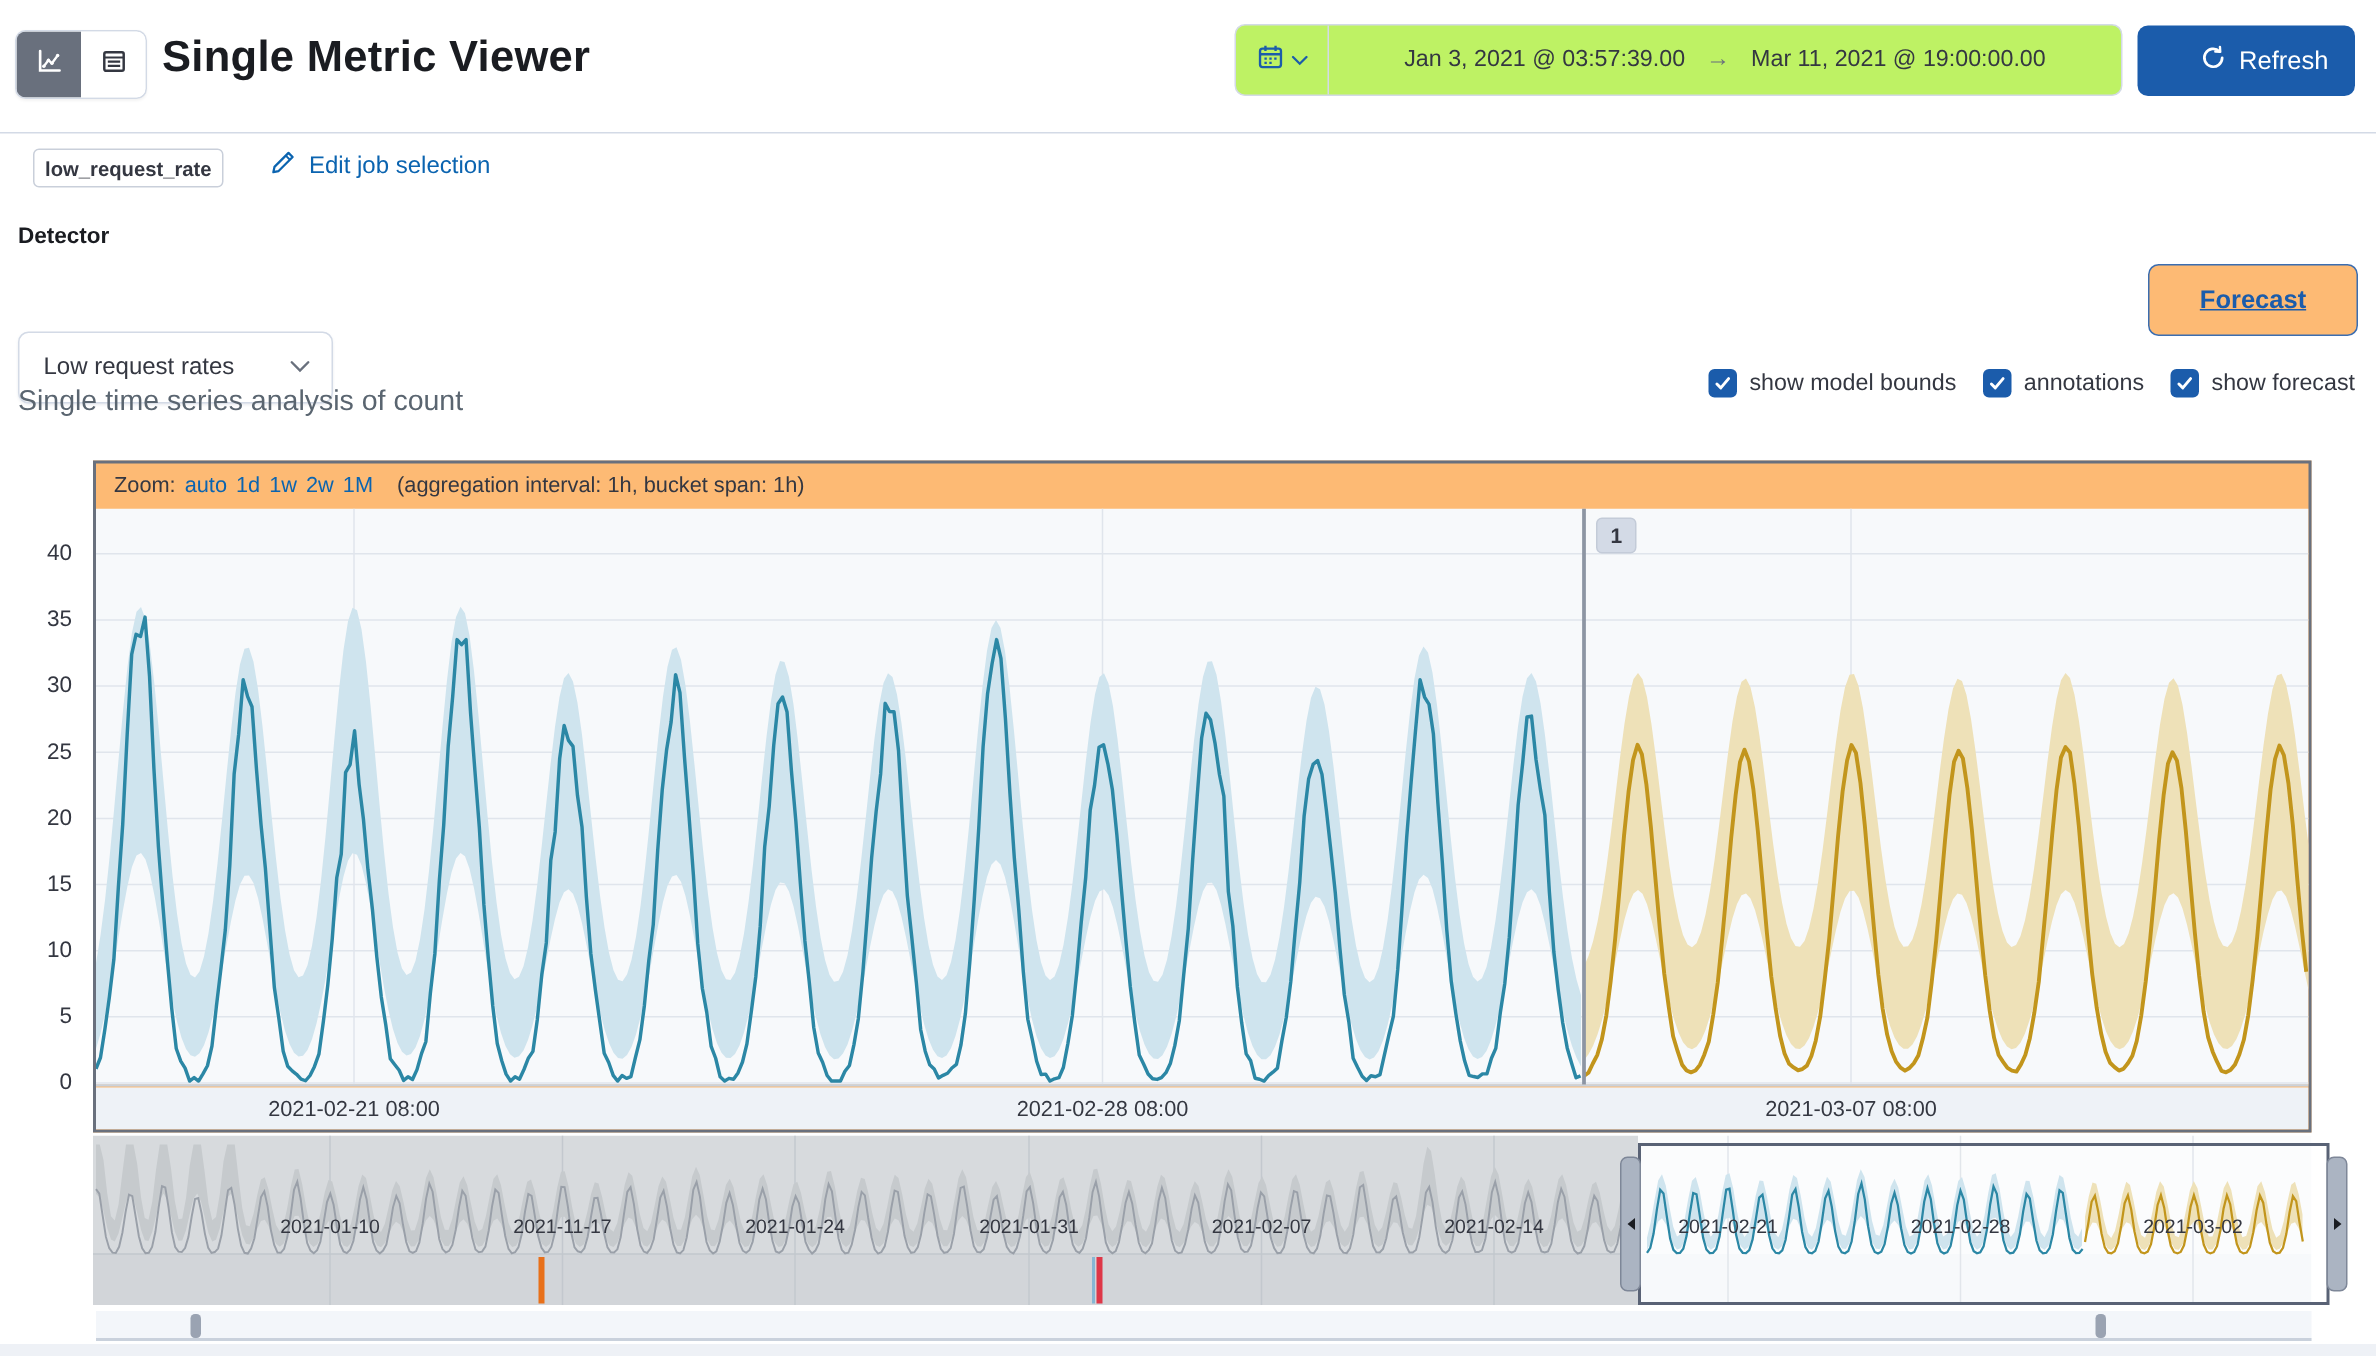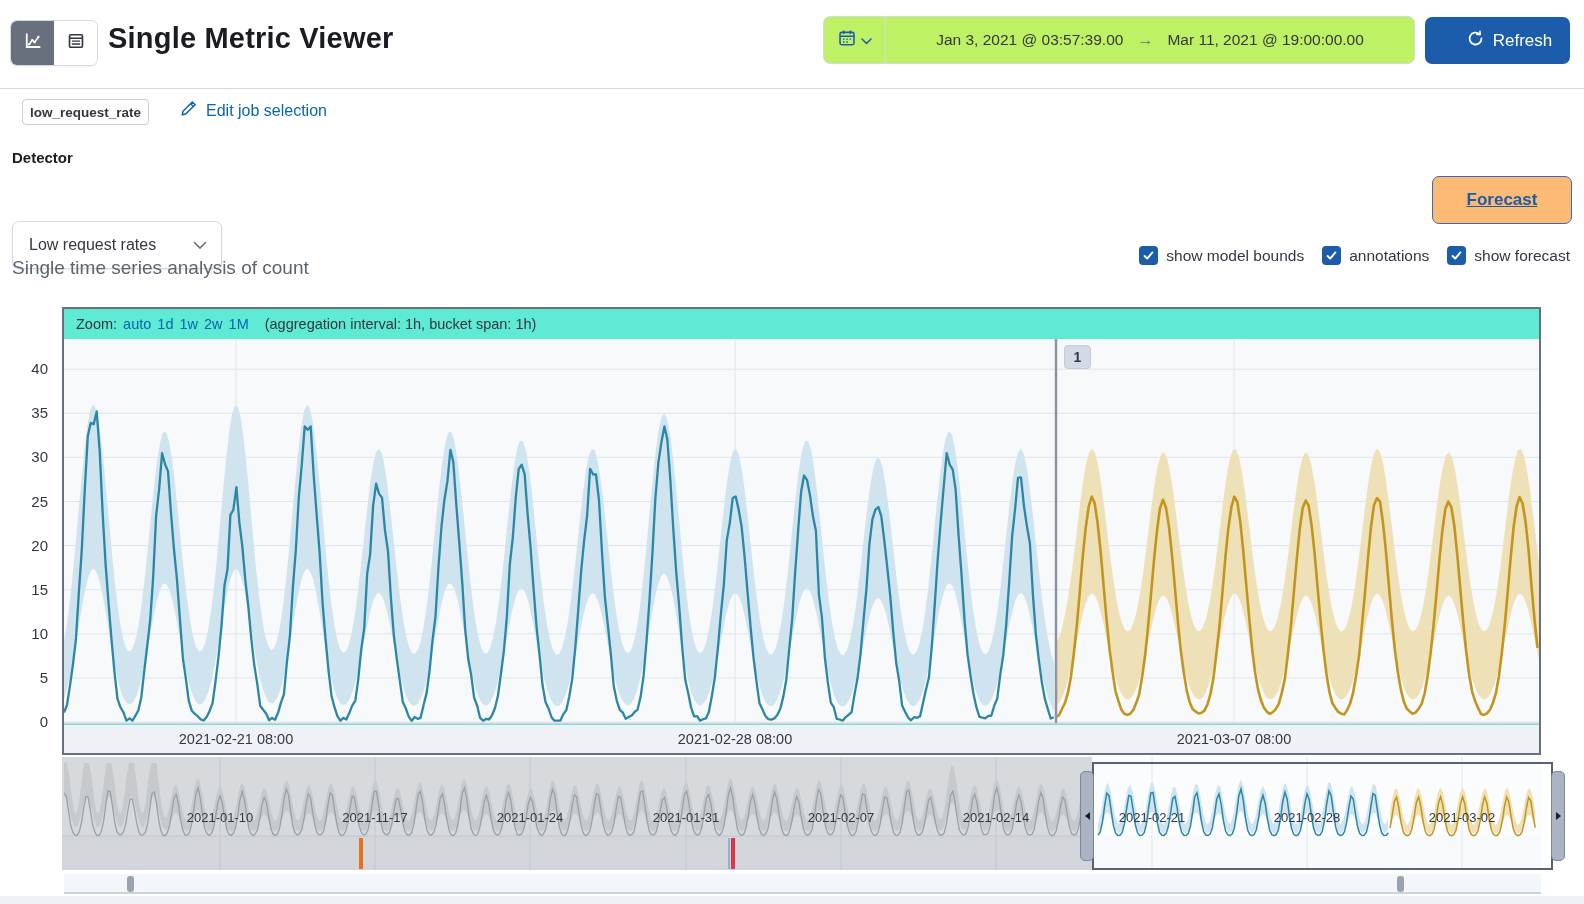--- a/index.html
+++ b/index.html
@@ -32,21 +32,21 @@
   .forecast-btn { left:1432px; top:176px; width:140px; height:48px; background:#fdba74; border:1px solid #3b6db0; border-radius:7px; color:#1b5cab; font-size:17px; font-weight:600; text-decoration:underline; display:flex; align-items:center; justify-content:center; cursor:pointer; font-family:inherit; }
 
   .analysis-heading { left:12px; top:257px; font-size:19px; font-weight:500; color:#5a6570; }
   .cb-row { left:1030px; top:246px; width:540px; display:flex; justify-content:flex-end; gap:18px; align-items:center; }
   .cb-item { display:flex; align-items:center; gap:8px; cursor:pointer; }
   .cb-box { width:19px; height:19px; border-radius:4px; background:#1b5cab; display:flex; align-items:center; justify-content:center; }
   .cb-label { font-size:15.5px; color:#343741; }
 
   
   .ylabels span { position:absolute; width:40px; text-align:right; font-size:15px; color:#343741; }
-  .chart-box { left:62px; top:307px; width:1479px; height:448px; border:2px solid #69707d; background:#5eead4; }
+  .chart-box { left:62px; top:307px; width:1479px; height:448px; border:2px solid #69707d; background:#fdba74; }
   .zoom-row { height:30px; display:flex; align-items:center; gap:6px; padding-left:12px; font-size:14.5px; color:#343741; }
   .zoom-row .zlink { color:#0b64b0; cursor:pointer; }
   .zoom-row .agg { margin-left:10px; }
   .ann-badge { left:1064px; top:345px; width:27px; height:24px; background:#d3dae6; border:1px solid #c3cbd8; border-radius:4px; font-size:14px; font-weight:600; color:#343741; display:flex; align-items:center; justify-content:center; }
 
   
   .ctx-labels span { position:absolute; top:810px; width:110px; margin-left:-55px; text-align:center; font-size:13px; color:#343741; pointer-events:none; }
   .sel-box { left:1092px; top:762px; width:461px; height:108px; border:2px solid #596275; background:transparent; }
   .brush-handle { top:771px; width:14px; height:90px; background:#abb4c2; border:1px solid #7e8798; border-radius:5px; display:flex; align-items:center; justify-content:center; cursor:ew-resize; }
   .tri-l { width:0; height:0; border-top:4px solid transparent; border-bottom:4px solid transparent; border-right:5px solid #1a1c21; }

